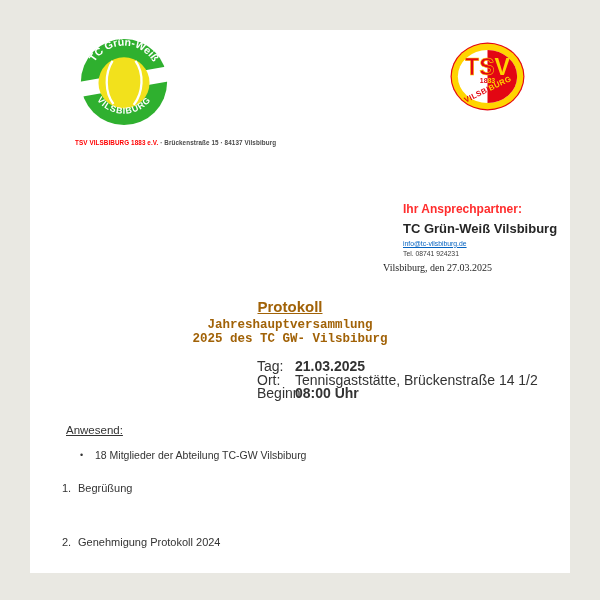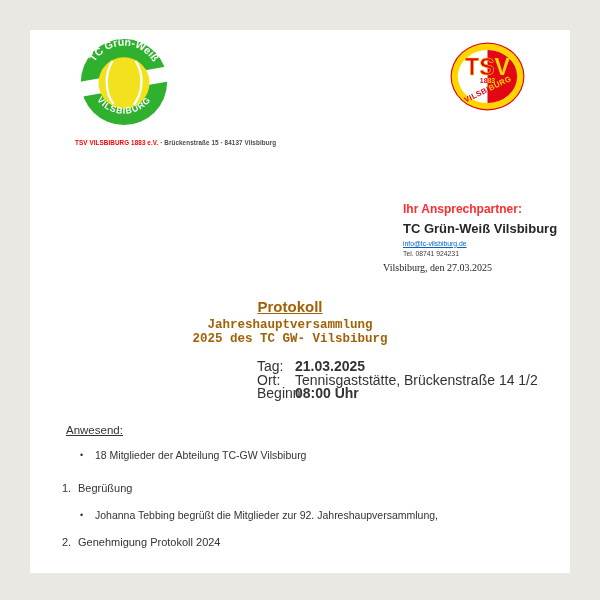--- a/index.html
+++ b/index.html
@@ -131,21 +131,18 @@
 
   <div class="abs anwesend">Anwesend:</div>
 
   <div class="abs bullet-row b1">
     <span class="bullet-dot">•</span><span>18 Mitglieder der Abteilung TC-GW Vilsbiburg</span>
   </div>
 
   <div class="abs section-row s1">
     <span class="section-num">1.</span><span>Begrüßung</span>
   </div>
-  <div class="abs bullet-row b2">
-    <span class="bullet-dot">•</span><span>Johanna Tebbing begrüßt die Mitglieder zur 92. Jahreshaupversammlung,</span>
-  </div>
 
   <div class="abs section-row s2">
     <span class="section-num">2.</span><span>Genehmigung Protokoll 2024</span>
   </div>
 
 </div>
 
 </body></html>

